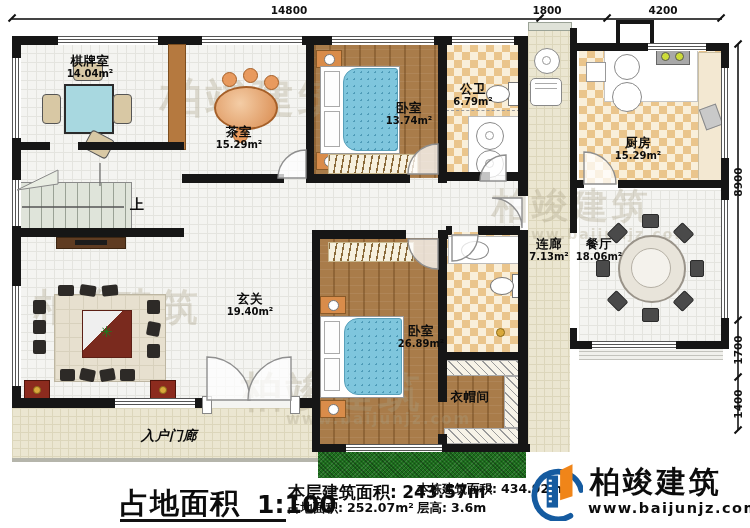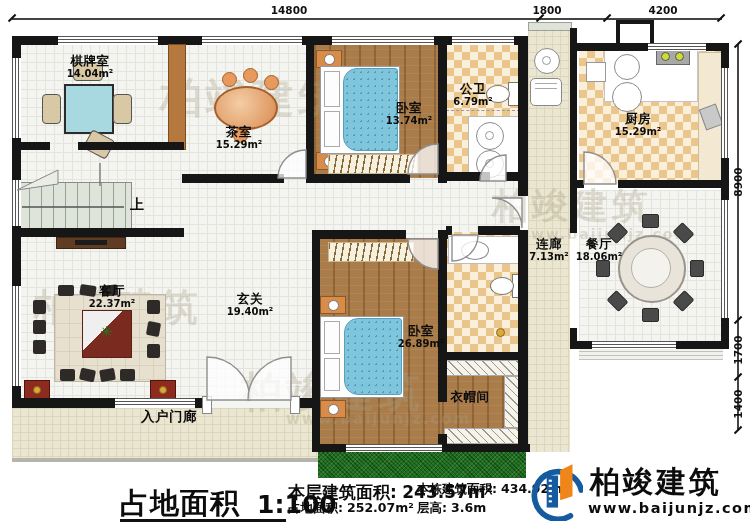--- a/index.html
+++ b/index.html
@@ -273,48 +273,44 @@
       <div class="rarea">15.29m²</div>
   </div>
   <div class="rlabel" style="left:374px;top:101px;width:70px;">
     <div class="rname">卧室</div>
       <div class="rarea">13.74m²</div>
   </div>
   <div class="rlabel" style="left:440px;top:82px;width:66px;">
     <div class="rname">公卫</div>
       <div class="rarea">6.79m²</div>
   </div>
-  <div class="rlabel" style="left:603px;top:112px;width:70px;text-align:center;">
+  <div class="rlabel" style="left:603px;top:136px;width:70px;text-align:center;">
     <div class="rname">厨房</div>
       <div class="rarea">15.29m²</div>
   </div>
   <div class="rlabel" style="left:514px;top:237px;width:70px;">
     <div class="rname">连廊</div>
       <div class="rarea">7.13m²</div>
   </div>
   <div class="rlabel" style="left:564px;top:237px;width:70px;">
     <div class="rname">餐厅</div>
       <div class="rarea">18.06m²</div>
   </div>
-  <div class="rlabel" style="left:77px;top:284px;width:70px;">
-    <div class="rname">客厅</div>
-      <div class="rarea">22.37m²</div>
-  </div>
   <div class="rlabel" style="left:215px;top:292px;width:70px;">
     <div class="rname">玄关</div>
       <div class="rarea">19.40m²</div>
   </div>
   <div class="rlabel" style="left:386px;top:324px;width:70px;">
     <div class="rname">卧室</div>
       <div class="rarea">26.89m²</div>
   </div>
   <div class="rlabel" style="left:435px;top:390px;width:70px;">
     <div class="rname">衣帽间</div>
   </div>
-  <div class="rlabel" style="left:124px;top:409px;width:90px;">
+  <div class="rlabel" style="left:124px;top:428px;width:90px;font-style:italic;">
     <div class="rname" style="font-size:13.5px;">入户门廊</div>
   </div>
   <div class="rlabel" style="left:126px;top:197px;width:22px;font-size:14px;">上</div>
 
   <div class="dimline" style="left:12px;top:18px;width:710px;height:1.5px;"></div>
   <div class="tick" style="left:7px;top:17px;"></div>
   <div class="tick" style="left:535px;top:17px;"></div>
   <div class="tick" style="left:602px;top:17px;"></div>
   <div class="tick" style="left:716px;top:17px;"></div>
   <div class="dimlab" style="left:258px;top:4px;width:62px;">14800</div>

